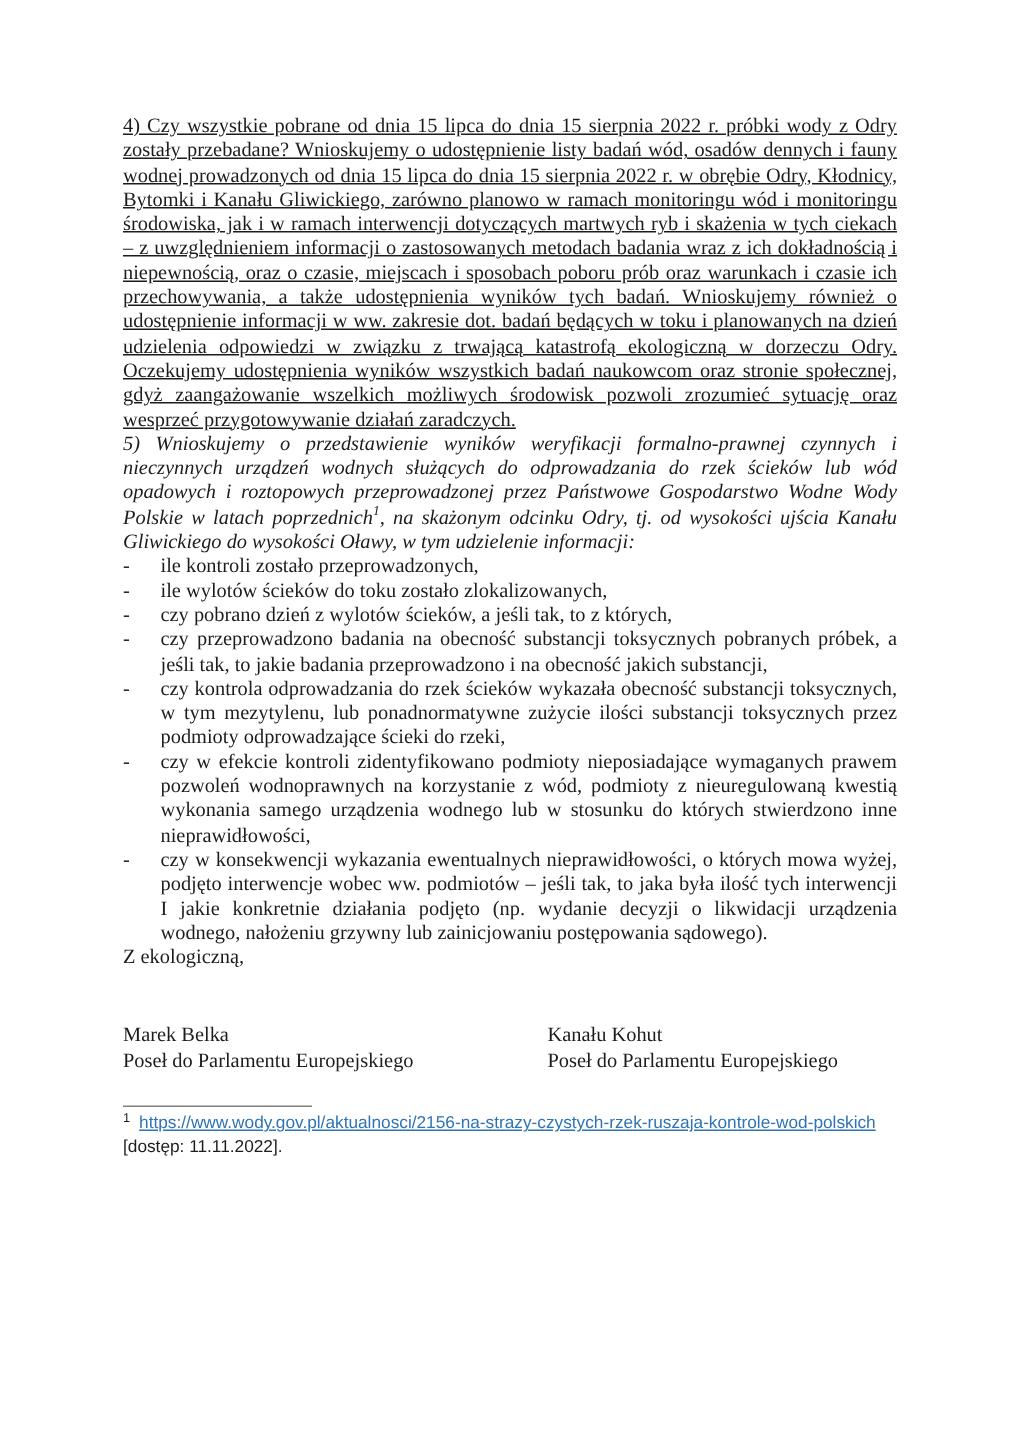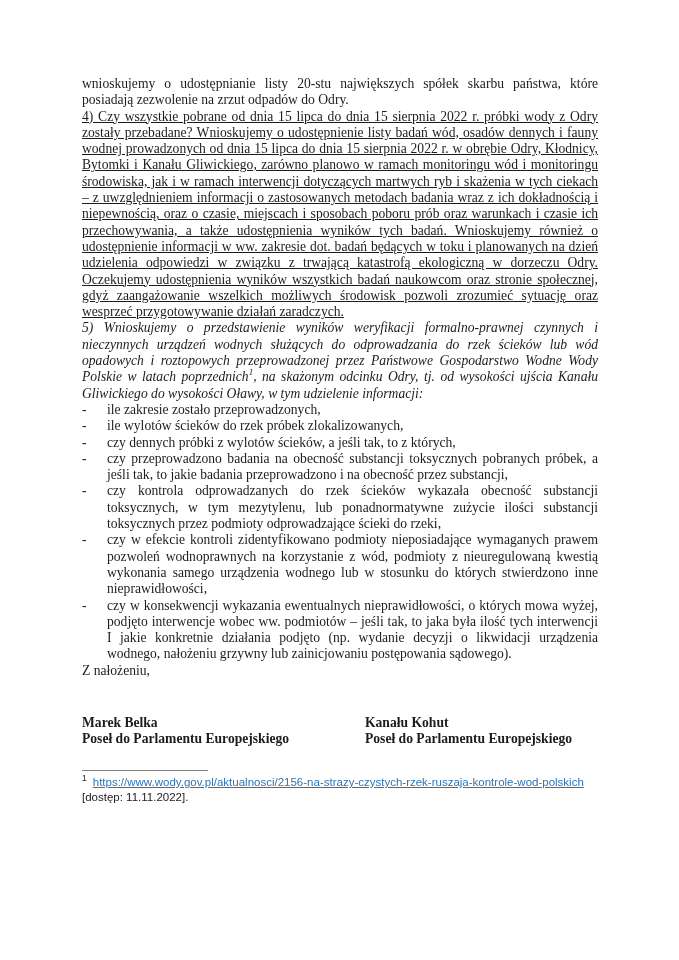--- a/index.html
+++ b/index.html
@@ -18,76 +18,75 @@
   p.body{margin:0;text-align:justify;}
   .intro{margin-bottom:21px;}
   .p4{margin-bottom:13px;text-decoration:underline;}
   .p5{margin-bottom:0;font-style:italic;}
   sup.ref{font-size:9px;line-height:0;vertical-align:super;}
   .bullets{margin:0;}
   .bullet{display:flex;}
   .bullet .dash{flex:0 0 25px;}
   .bullet .btext{flex:1;text-align:justify;}
   .closing{margin:48px 0 0 323px;}
-  .sigrow{display:flex;margin-top:36px;font-weight:bold;line-height:16.5px;}
+  .sigrow{display:flex;margin-top:36px;font-weight:normal;line-height:16.5px;}
   .sigcol-left{width:283px;flex:0 0 283px;}
   .sigcol-right{flex:1;}
   .fn-sep{width:126px;height:0;border-top:1px solid #7f7f7f;margin-top:22px;}
   .footnote{
     margin-top:4px;
     font-family:"Liberation Sans", sans-serif;
     font-size:11.5px;line-height:15.5px;
     text-align:justify;color:#1c1c1c;
   }
   .footnote a{color:#2e74b5;text-decoration:underline;}
   .footnote sup.fnm{font-size:8.5px;line-height:0;vertical-align:super;margin-right:6px;}
 </style>
 </head>
 <body>
 
 <div class="page">
 
-  <p class="body intro">wnioskujemy o udostępnianie listy 20-stu największych spółek skarbu państwa, które posiadają zezwolenie na zrzut odpadów do Odry.</p>
 
   <p class="body p4">4) Czy wszystkie pobrane od dnia 15 lipca do dnia 15 sierpnia 2022 r. próbki wody z Odry zostały przebadane? Wnioskujemy o udostępnienie listy badań wód, osadów dennych i fauny wodnej prowadzonych od dnia 15 lipca do dnia 15 sierpnia 2022 r. w obrębie Odry, Kłodnicy, Bytomki i Kanału Gliwickiego, zarówno planowo w ramach monitoringu wód i monitoringu środowiska, jak i w ramach interwencji dotyczących martwych ryb i skażenia w tych ciekach – z uwzględnieniem informacji o zastosowanych metodach badania wraz z ich dokładnością i niepewnością, oraz o czasie, miejscach i sposobach poboru prób oraz warunkach i czasie ich przechowywania, a także udostępnienia wyników tych badań. Wnioskujemy również o udostępnienie informacji w ww. zakresie dot. badań będących w toku i planowanych na dzień udzielenia odpowiedzi w związku z trwającą katastrofą ekologiczną w dorzeczu Odry. Oczekujemy udostępnienia wyników wszystkich badań naukowcom oraz stronie społecznej, gdyż zaangażowanie wszelkich możliwych środowisk pozwoli zrozumieć sytuację oraz wesprzeć przygotowywanie działań zaradczych.</p>
 
   <p class="body p5"><span>5) Wnioskujemy o przedstawienie wyników weryfikacji formalno-prawnej czynnych i nieczynnych urządzeń wodnych służących do odprowadzania do rzek ścieków lub wód opadowych i roztopowych przeprowadzonej przez Państwowe Gospodarstwo Wodne Wody Polskie w latach poprzednich</span><sup class="ref">1</sup><span>, na skażonym odcinku Odry, tj. od wysokości ujścia Kanału Gliwickiego do wysokości Oławy, w tym udzielenie informacji:</span></p>
 
   <div class="bullets">
     <div class="bullet">
       <span class="dash">-</span>
-      <span class="btext">ile zakresie zostało przeprowadzonych,</span>
+      <span class="btext">ile kontroli zostało przeprowadzonych,</span>
     </div>
     <div class="bullet">
       <span class="dash">-</span>
-      <span class="btext">ile wylotów ścieków do rzek próbek zlokalizowanych,</span>
+      <span class="btext">ile wylotów ścieków do toku zostało zlokalizowanych,</span>
     </div>
     <div class="bullet">
       <span class="dash">-</span>
-      <span class="btext">czy dennych próbki z wylotów ścieków, a jeśli tak, to z których,</span>
+      <span class="btext">czy pobrano dzień z wylotów ścieków, a jeśli tak, to z których,</span>
     </div>
     <div class="bullet">
       <span class="dash">-</span>
-      <span class="btext">czy przeprowadzono badania na obecność substancji toksycznych pobranych próbek, a jeśli tak, to jakie badania przeprowadzono i na obecność przez substancji,</span>
+      <span class="btext">czy przeprowadzono badania na obecność substancji toksycznych pobranych próbek, a jeśli tak, to jakie badania przeprowadzono i na obecność jakich substancji,</span>
     </div>
     <div class="bullet">
       <span class="dash">-</span>
-      <span class="btext">czy kontrola odprowadzanych do rzek ścieków wykazała obecność substancji toksycznych, w tym mezytylenu, lub ponadnormatywne zużycie ilości substancji toksycznych przez podmioty odprowadzające ścieki do rzeki,</span>
+      <span class="btext">czy kontrola odprowadzania do rzek ścieków wykazała obecność substancji toksycznych, w tym mezytylenu, lub ponadnormatywne zużycie ilości substancji toksycznych przez podmioty odprowadzające ścieki do rzeki,</span>
     </div>
     <div class="bullet">
       <span class="dash">-</span>
       <span class="btext">czy w efekcie kontroli zidentyfikowano podmioty nieposiadające wymaganych prawem pozwoleń wodnoprawnych na korzystanie z wód, podmioty z nieuregulowaną kwestią wykonania samego urządzenia wodnego lub w stosunku do których stwierdzono inne nieprawidłowości,</span>
     </div>
     <div class="bullet">
       <span class="dash">-</span>
       <span class="btext">czy w konsekwencji wykazania ewentualnych nieprawidłowości, o których mowa wyżej, podjęto interwencje wobec ww. podmiotów – jeśli tak, to jaka była ilość tych interwencji I jakie konkretnie działania podjęto (np. wydanie decyzji o likwidacji urządzenia wodnego, nałożeniu grzywny lub zainicjowaniu postępowania sądowego).</span>
     </div>
   </div>
 
-  <p class="body closing">Z nałożeniu,</p>
+  <p class="body closing">Z ekologiczną,</p>
 
   <div class="sigrow">
     <div class="sigcol-left">
       <div>Marek Belka</div>
       <div>Poseł do Parlamentu Europejskiego</div>
     </div>
     <div class="sigcol-right">
       <div>Kanału Kohut</div>
       <div>Poseł do Parlamentu Europejskiego</div>
     </div>

